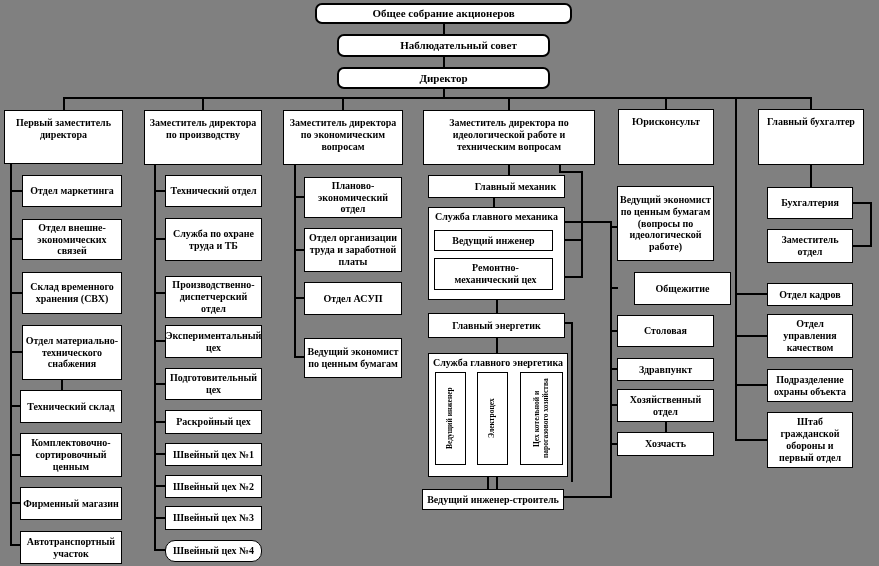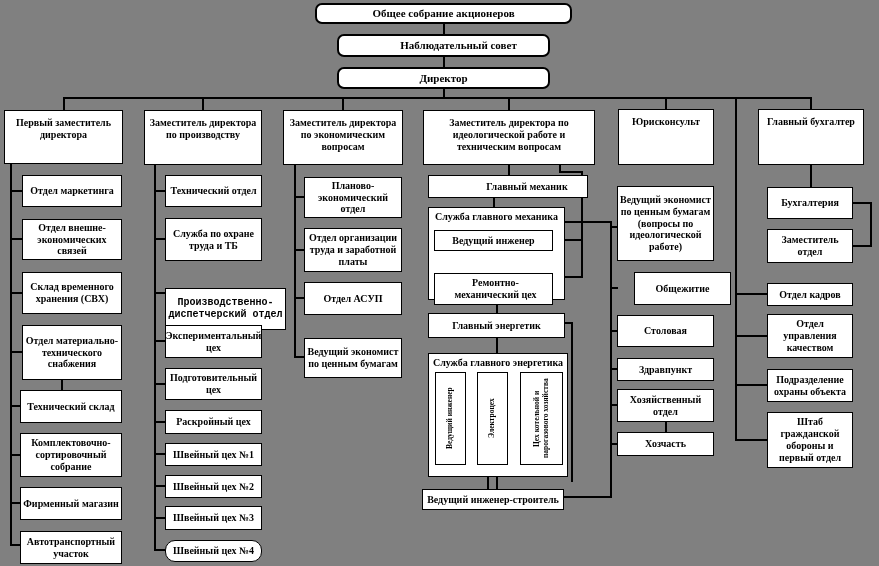--- a/index.html
+++ b/index.html
@@ -136,35 +136,35 @@
       <div class="node box" style="left: 22px; top: 272px; width: 100px; height: 42px;">
         <span>Склад временного хранения (СВХ)</span>
       </div>
       <div class="node box" style="left: 22px; top: 325px; width: 100px; height: 55px;">
         <span>Отдел материально-технического снабжения</span>
       </div>
       <div class="node box" style="left: 20px; top: 390px; width: 102px; height: 33px; font-family: Liberation Serif, serif;">
         <span>Технический склад</span>
       </div>
       <div class="node box" style="left: 20px; top: 433px; width: 102px; height: 44px;">
-        <span>Комплектовочно-сортировочный собрание</span>
+        <span>Комплектовочно-сортировочный ценным</span>
       </div>
       <div class="node box" style="left: 20px; top: 487px; width: 102px; height: 33px;">
         <span>Фирменный магазин</span>
       </div>
       <div class="node box" style="left: 20px; top: 531px; width: 102px; height: 33px;">
         <span>Автотранспортный участок</span>
       </div>
       <div class="node box" style="left: 165px; top: 175px; width: 97px; height: 32px;">
         <span>Технический отдел</span>
       </div>
       <div class="node box" style="left: 165px; top: 218px; width: 97px; height: 43px;">
         <span>Служба по охране труда и ТБ</span>
       </div>
-      <div class="node box" style="left: 165px; top: 288px; width: 121px; height: 42px; font-family: Liberation Mono, monospace;">
+      <div class="node box" style="left: 165px; top: 276px; width: 97px; height: 42px;">
         <span>Производственно-диспетчерский отдел</span>
       </div>
       <div class="node box" style="left: 165px; top: 325px; width: 97px; height: 33px;">
         <span>Экспериментальный цех</span>
       </div>
       <div class="node box" style="left: 165px; top: 368px; width: 97px; height: 32px;">
         <span>Подготовительный цех</span>
       </div>
       <div class="node box" style="left: 165px; top: 410px; width: 97px; height: 24px;">
         <span>Раскройный цех</span>
@@ -186,30 +186,30 @@
       </div>
       <div class="node box" style="left: 304px; top: 228px; width: 98px; height: 44px;">
         <span>Отдел организации труда и заработной платы</span>
       </div>
       <div class="node box" style="left: 304px; top: 282px; width: 98px; height: 33px;">
         <span>Отдел АСУП</span>
       </div>
       <div class="node box" style="left: 304px; top: 338px; width: 98px; height: 40px;">
         <span>Ведущий экономист по ценным бумагам</span>
       </div>
-      <div class="node box" style="left: 428px; top: 175px; width: 160px; height: 23px; padding-left: 40px;">
+      <div class="node box" style="left: 428px; top: 175px; width: 137px; height: 23px; padding-left: 40px;">
         <span>Главный механик</span>
       </div>
       <div class="node container" style="left: 428px; top: 207px; width: 137px; height: 93px;">
         <span>Служба главного механика</span>
       </div>
       <div class="node box" style="left: 434px; top: 230px; width: 119px; height: 21px;">
         <span>Ведущий инженер</span>
       </div>
-      <div class="node box" style="left: 434px; top: 273px; width: 119px; height: 32px; padding-left: 6px;">
+      <div class="node box" style="left: 434px; top: 258px; width: 119px; height: 32px; padding-left: 6px;">
         <span>Ремонтно-механический цех</span>
       </div>
       <div class="node box" style="left: 428px; top: 313px; width: 137px; height: 25px;">
         <span>Главный энергетик</span>
       </div>
       <div class="node container" style="left: 428px; top: 353px; width: 140px; height: 124px;">
         <span>Служба главного энергетика</span>
       </div>
       <div class="node vbox" style="left: 435px; top: 372px; width: 31px; height: 93px;">
         <span>Ведущий инженер</span>

